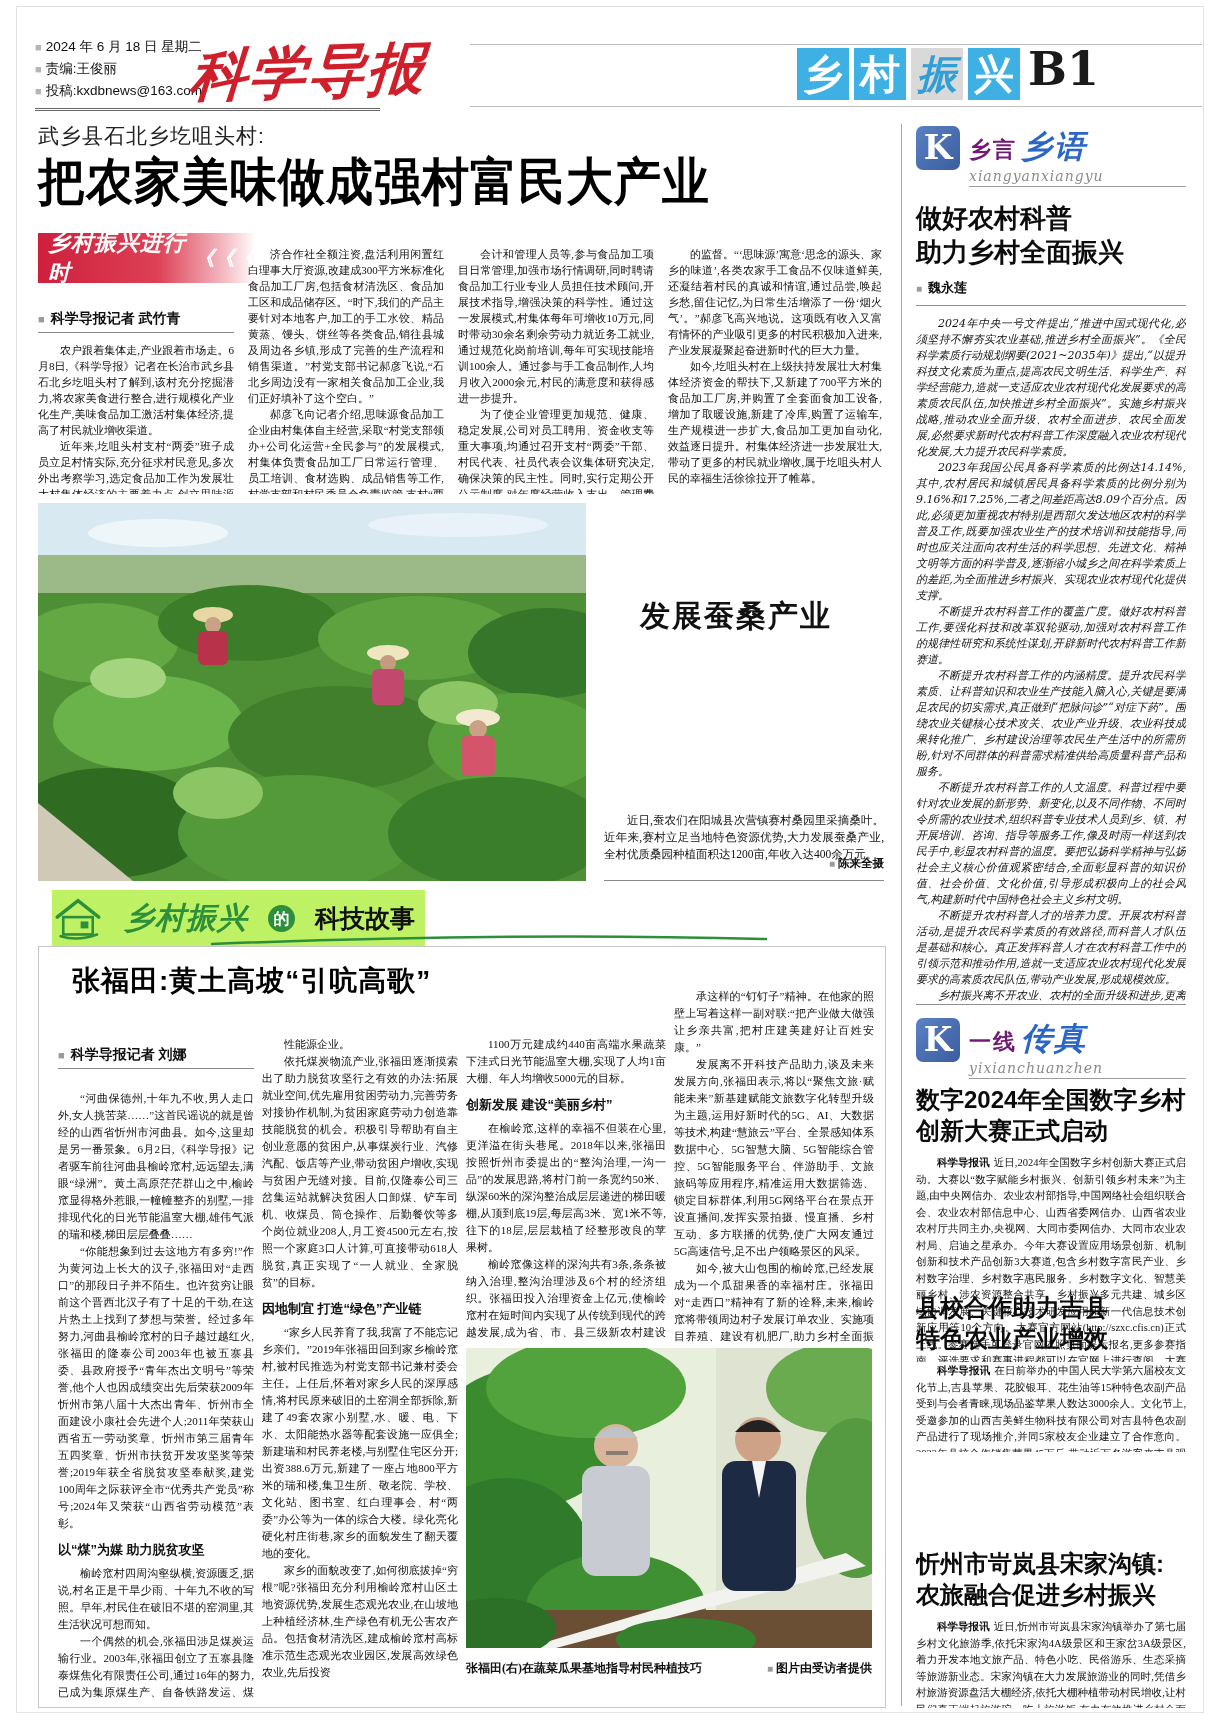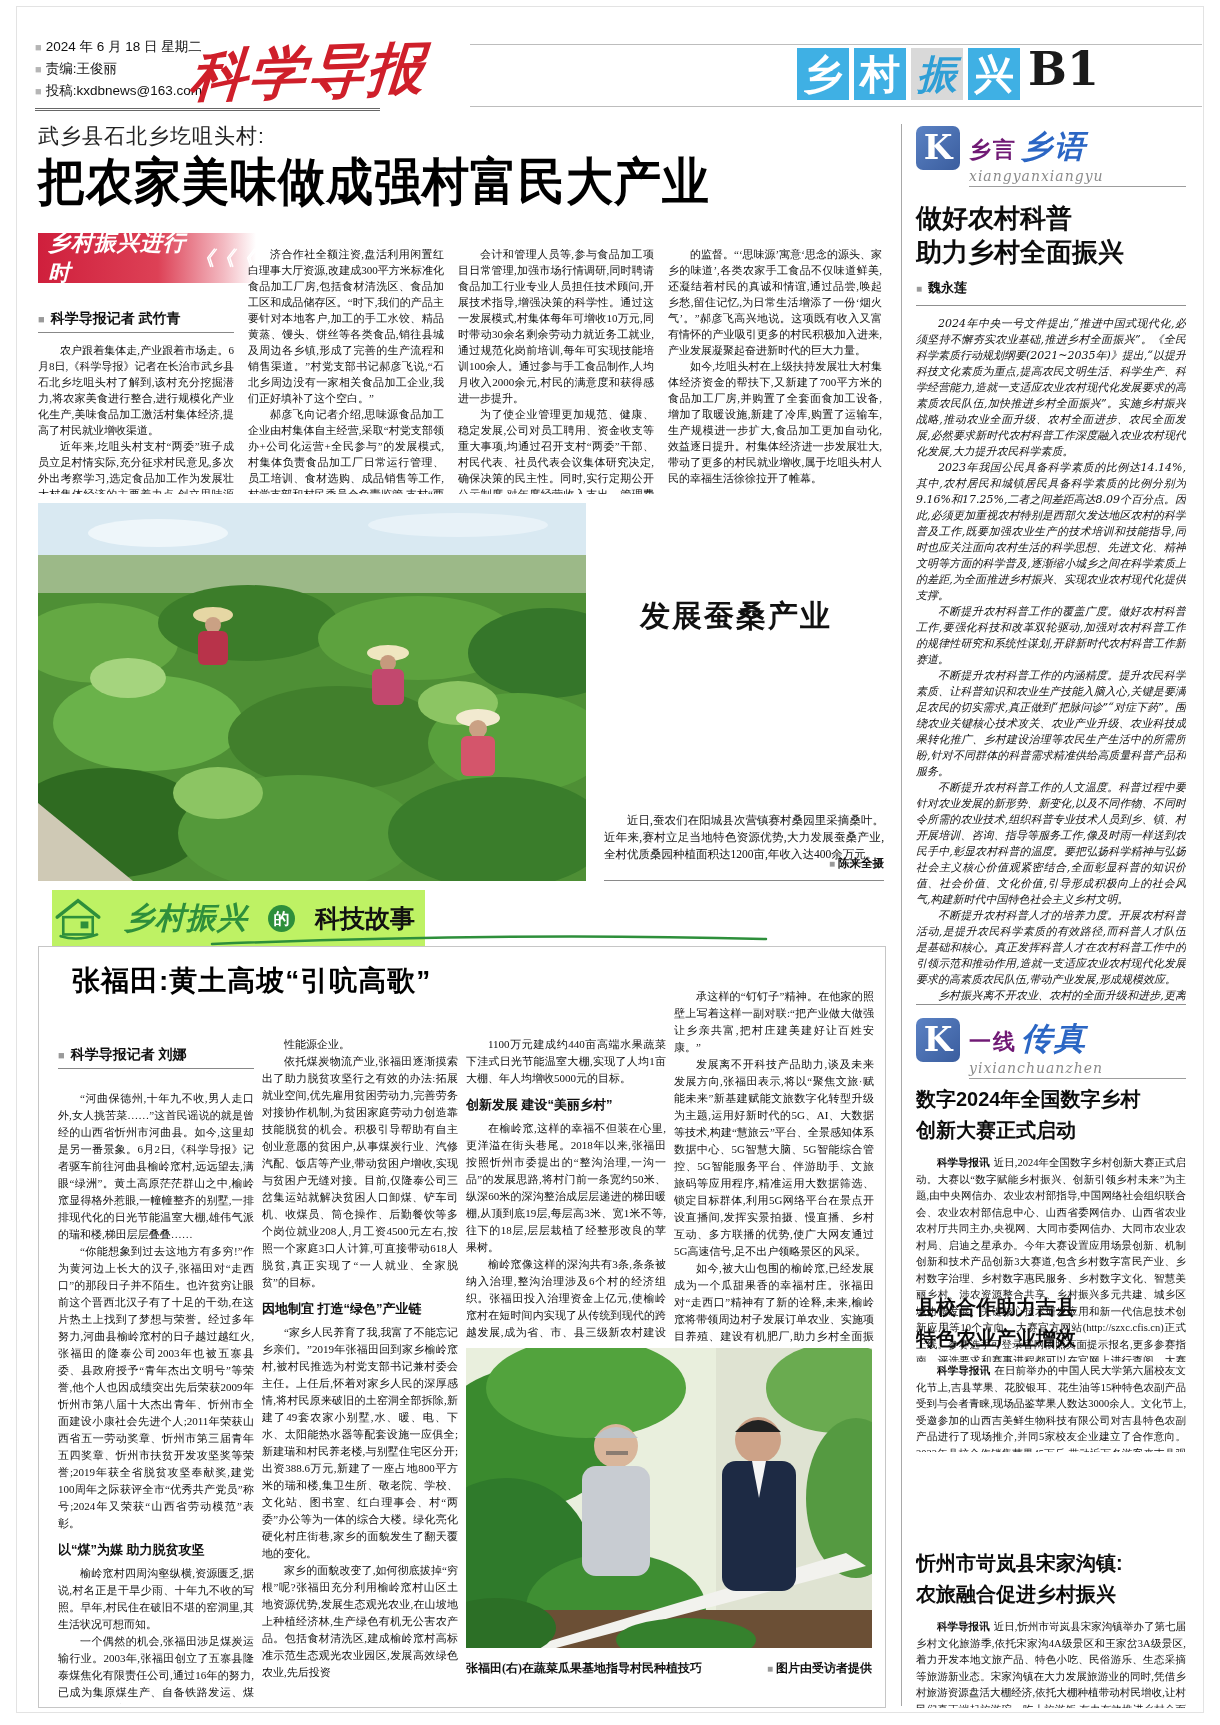--- a/index.html
+++ b/index.html
@@ -86,21 +86,21 @@
            font-family:"DejaVu Serif",serif;}
   .stitle{font-size:26px;font-weight:900;line-height:34px;color:#0c0c0c;margin:14px 0 10px;
            font-family:"Liberation Sans","DejaVu Sans",sans-serif;}
   .sby{font-size:13px;font-weight:700;font-family:"Liberation Sans","DejaVu Sans",sans-serif;
        border-bottom:1px solid #8f8f8f;padding-bottom:8px;}
   .sby .mk{color:#9a9a9a;font-size:10px;margin-right:6px;}
   .sbody{margin-top:10px;height:688px;overflow:hidden;font-size:11px;line-height:16px;
          font-style:italic;text-align:justify;font-family:"DejaVu Serif",serif;}
   .sbody p{margin:0;text-indent:2em;}
   .hdiv{left:916px;width:270px;height:1px;background:#8f8f8f;}
-  .news-art h3{margin:12px 0 8px;font-size:20px;line-height:31px;font-weight:900;color:#0c0c0c;
+  .news-art h3{margin:12px 0 8px;font-size:24px;line-height:31px;font-weight:900;color:#0c0c0c;
          font-family:"Liberation Sans","DejaVu Sans",sans-serif;}
   .nbody{margin:0;font-size:10.5px;line-height:16.5px;text-align:justify;text-indent:2em;}
   .nbody .lead{font-family:"Liberation Sans","DejaVu Sans",sans-serif;margin-right:4px;}
 </style>
 </head>
 <body>
 
 <div class="page">
 
   <div class="edge" style="left:16px;top:6px;width:1188px;height:1px;"></div>

